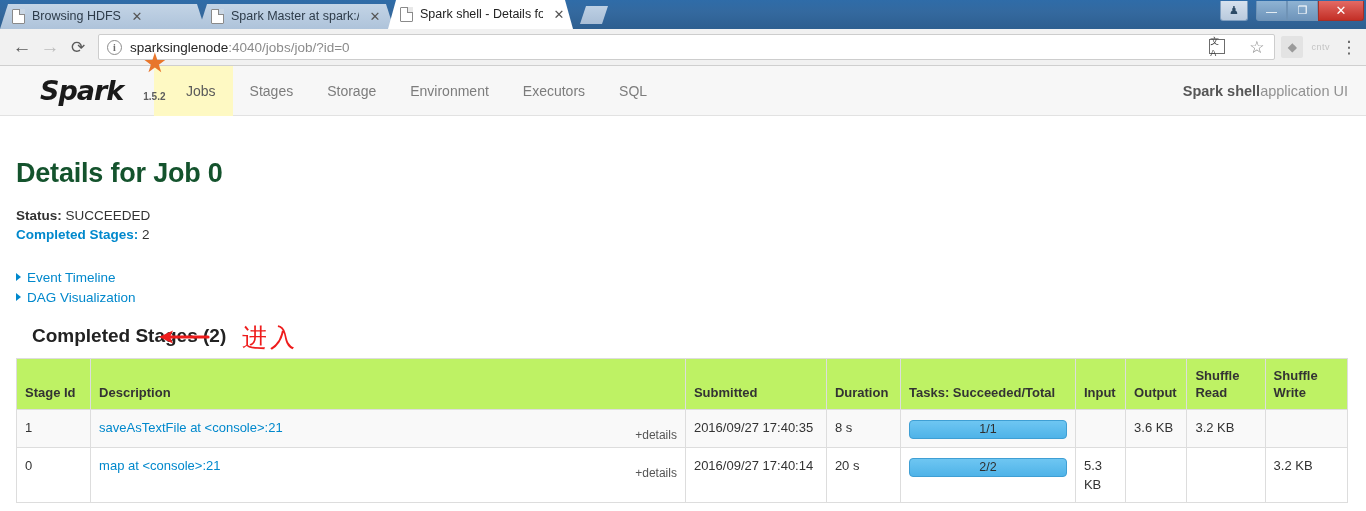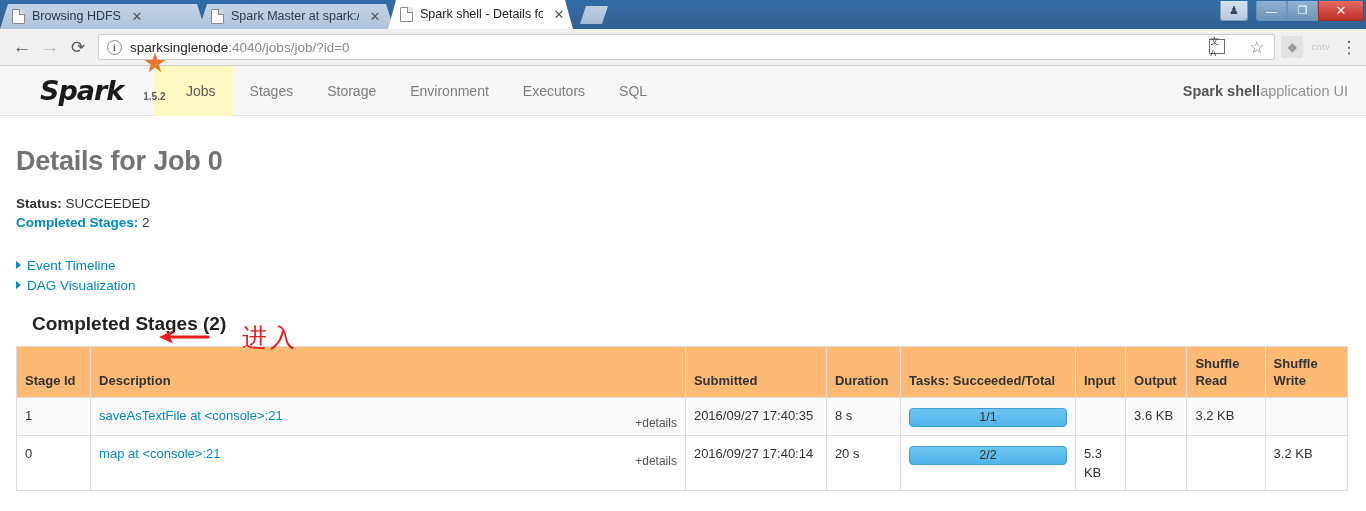--- a/index.html
+++ b/index.html
@@ -247,22 +247,22 @@
     font-size: 14.5px;
     color: #919191;
   }
   .navbar-right b { color: #565656; }
 
   .content { padding: 0 16px; }
 
   h1.page-title {
     font-size: 27px;
     font-weight: bold;
-    color: #737373;
-    margin: 30px 0 17px 0;
+    color: #14532d;
+    margin: 42px 0 17px 0;
     letter-spacing: -0.2px;
   }
 
   .meta-line { font-size: 13.5px; color: #333; line-height: 19px; margin: 0; }
   .meta-line b { color: #333; }
   .meta-line b.link { color: #0088cc; }
 
   .toggle-row { margin-top: 23px; line-height: 19px; }
   .toggle-link {
     font-size: 13.5px;
@@ -312,21 +312,21 @@
   }
   table.stages th {
     border: 1px solid #dddddd;
     padding: 8px 8px;
     text-align: left;
     vertical-align: bottom;
     font-weight: bold;
     font-size: 13px;
     color: #333;
     line-height: 17px;
-    background: #fdba74;
+    background: #bef264;
   }
   table.stages td {
     border: 1px solid #dddddd;
     padding: 8px 8px;
     vertical-align: top;
     line-height: 19px;
     font-size: 13px;
   }
   table.stages tbody tr.odd td { background: #f9f9f9; }
   table.stages tbody tr.even td { background: #ffffff; }

